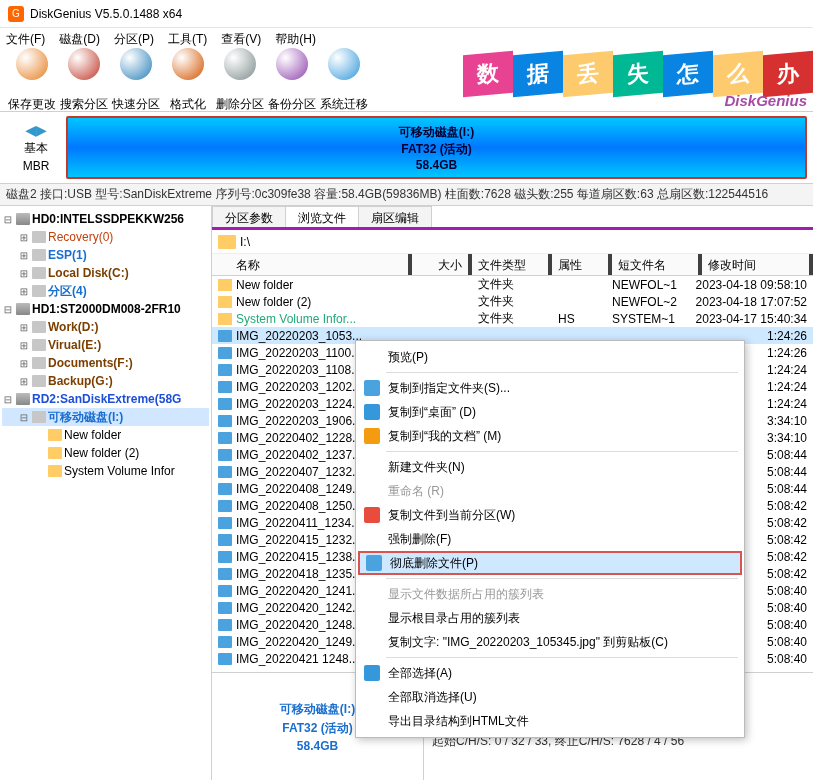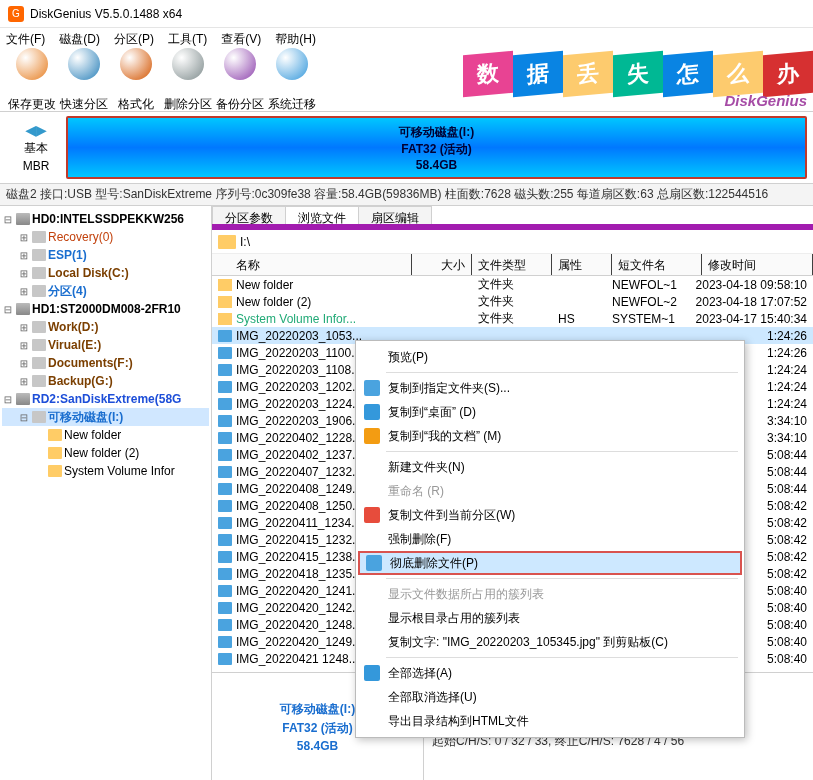--- a/index.html
+++ b/index.html
@@ -21,27 +21,27 @@
 .main { display:flex; height:calc(780px - 28px - 22px - 62px - 72px - 22px); }
 .tree { width:212px; border-right:1px solid #d0d0d0; padding:4px 2px; overflow:hidden; }
 .node { display:flex; align-items:center; height:18px; white-space:nowrap; }
 .tw { width:12px; text-align:center; color:#666; font-size:10px; }
 .tficon { width:14px; height:12px; margin:0 2px; background:#c7c7c7; border-radius:1px; }
 .tficon.hd { background:linear-gradient(#bbb,#888); }
 .tficon.fd { background:#fc6; }
 .sel { background:#d0e7ff; }
 .node span.lbl { overflow:hidden; text-overflow:ellipsis; }
 .rpane { flex:1; display:flex; flex-direction:column; overflow:hidden; }
-.tabs { height:24px; display:flex; border-bottom:6px solid #a21caf; }
+.tabs { height:24px; display:flex; border-bottom:3px solid #a21caf; }
 .tab { padding:3px 12px; border:1px solid #d0d0d0; border-bottom:none; background:#f4f4f4; margin-right:-1px; }
 .tab.act { background:#fff; }
 .pathbar { height:24px; display:flex; align-items:center; padding:0 6px; gap:4px; border-bottom:1px solid #eee; }
 .fdic { width:18px; height:14px; background:#fc6; border-radius:1px; }
 .hdr { height:22px; display:flex; border-bottom:1px solid #d0d0d0; background:#fafafa; }
-.hdr div { padding:3px 6px; border-right:1px solid #404040; }
+.hdr div { padding:3px 6px; border-right:4px solid #404040; }
 .c-name{width:200px}.c-size{width:60px;text-align:right}.c-type{width:80px}.c-attr{width:60px}.c-short{width:90px}.c-mod{flex:1}
 .flist { flex:1; overflow:hidden; position:relative; }
 .frow { height:17px; display:flex; align-items:center; }
 .frow .fic { width:14px; height:12px; margin:0 4px 0 6px; }
 .fic.fd { background:#fc6; }
 .fic.jpg { background:#4aa3df; border-radius:1px; }
 .frow span.nm { width:176px; white-space:nowrap; overflow:hidden; text-overflow:ellipsis; }
 .frow span.sz{width:60px;text-align:right}.frow span.tp{width:80px;padding-left:6px}.frow span.at{width:60px;padding-left:6px}.frow span.sh{width:90px}.frow span.md{flex:1}
 .frow.selrow { background:#cde8ff; }
 .frow.sys span.nm { color:#2a7; }
@@ -75,20 +75,24 @@
     <span>帮助(H)</span>
   </div>
 
 <div class="toolbar">
   <div id="tbtns" style="display:flex">
       <div class="tbtn">
         <div class="ticon" style="background:radial-gradient(circle at 30% 30%,#fff,#e67e22)"></div>
         <span>保存更改</span>
       </div>
       <div class="tbtn">
+        <div class="ticon" style="background:radial-gradient(circle at 30% 30%,#fff,#c0392b)"></div>
+        <span>搜索分区</span>
+      </div>
+      <div class="tbtn">
         <div class="ticon" style="background:radial-gradient(circle at 30% 30%,#fff,#2980b9)"></div>
         <span>快速分区</span>
       </div>
       <div class="tbtn">
         <div class="ticon" style="background:radial-gradient(circle at 30% 30%,#fff,#d35400)"></div>
         <span>格式化</span>
       </div>
       <div class="tbtn">
         <div class="ticon" style="background:radial-gradient(circle at 30% 30%,#fff,#7f8c8d)"></div>
         <span>删除分区</span>

